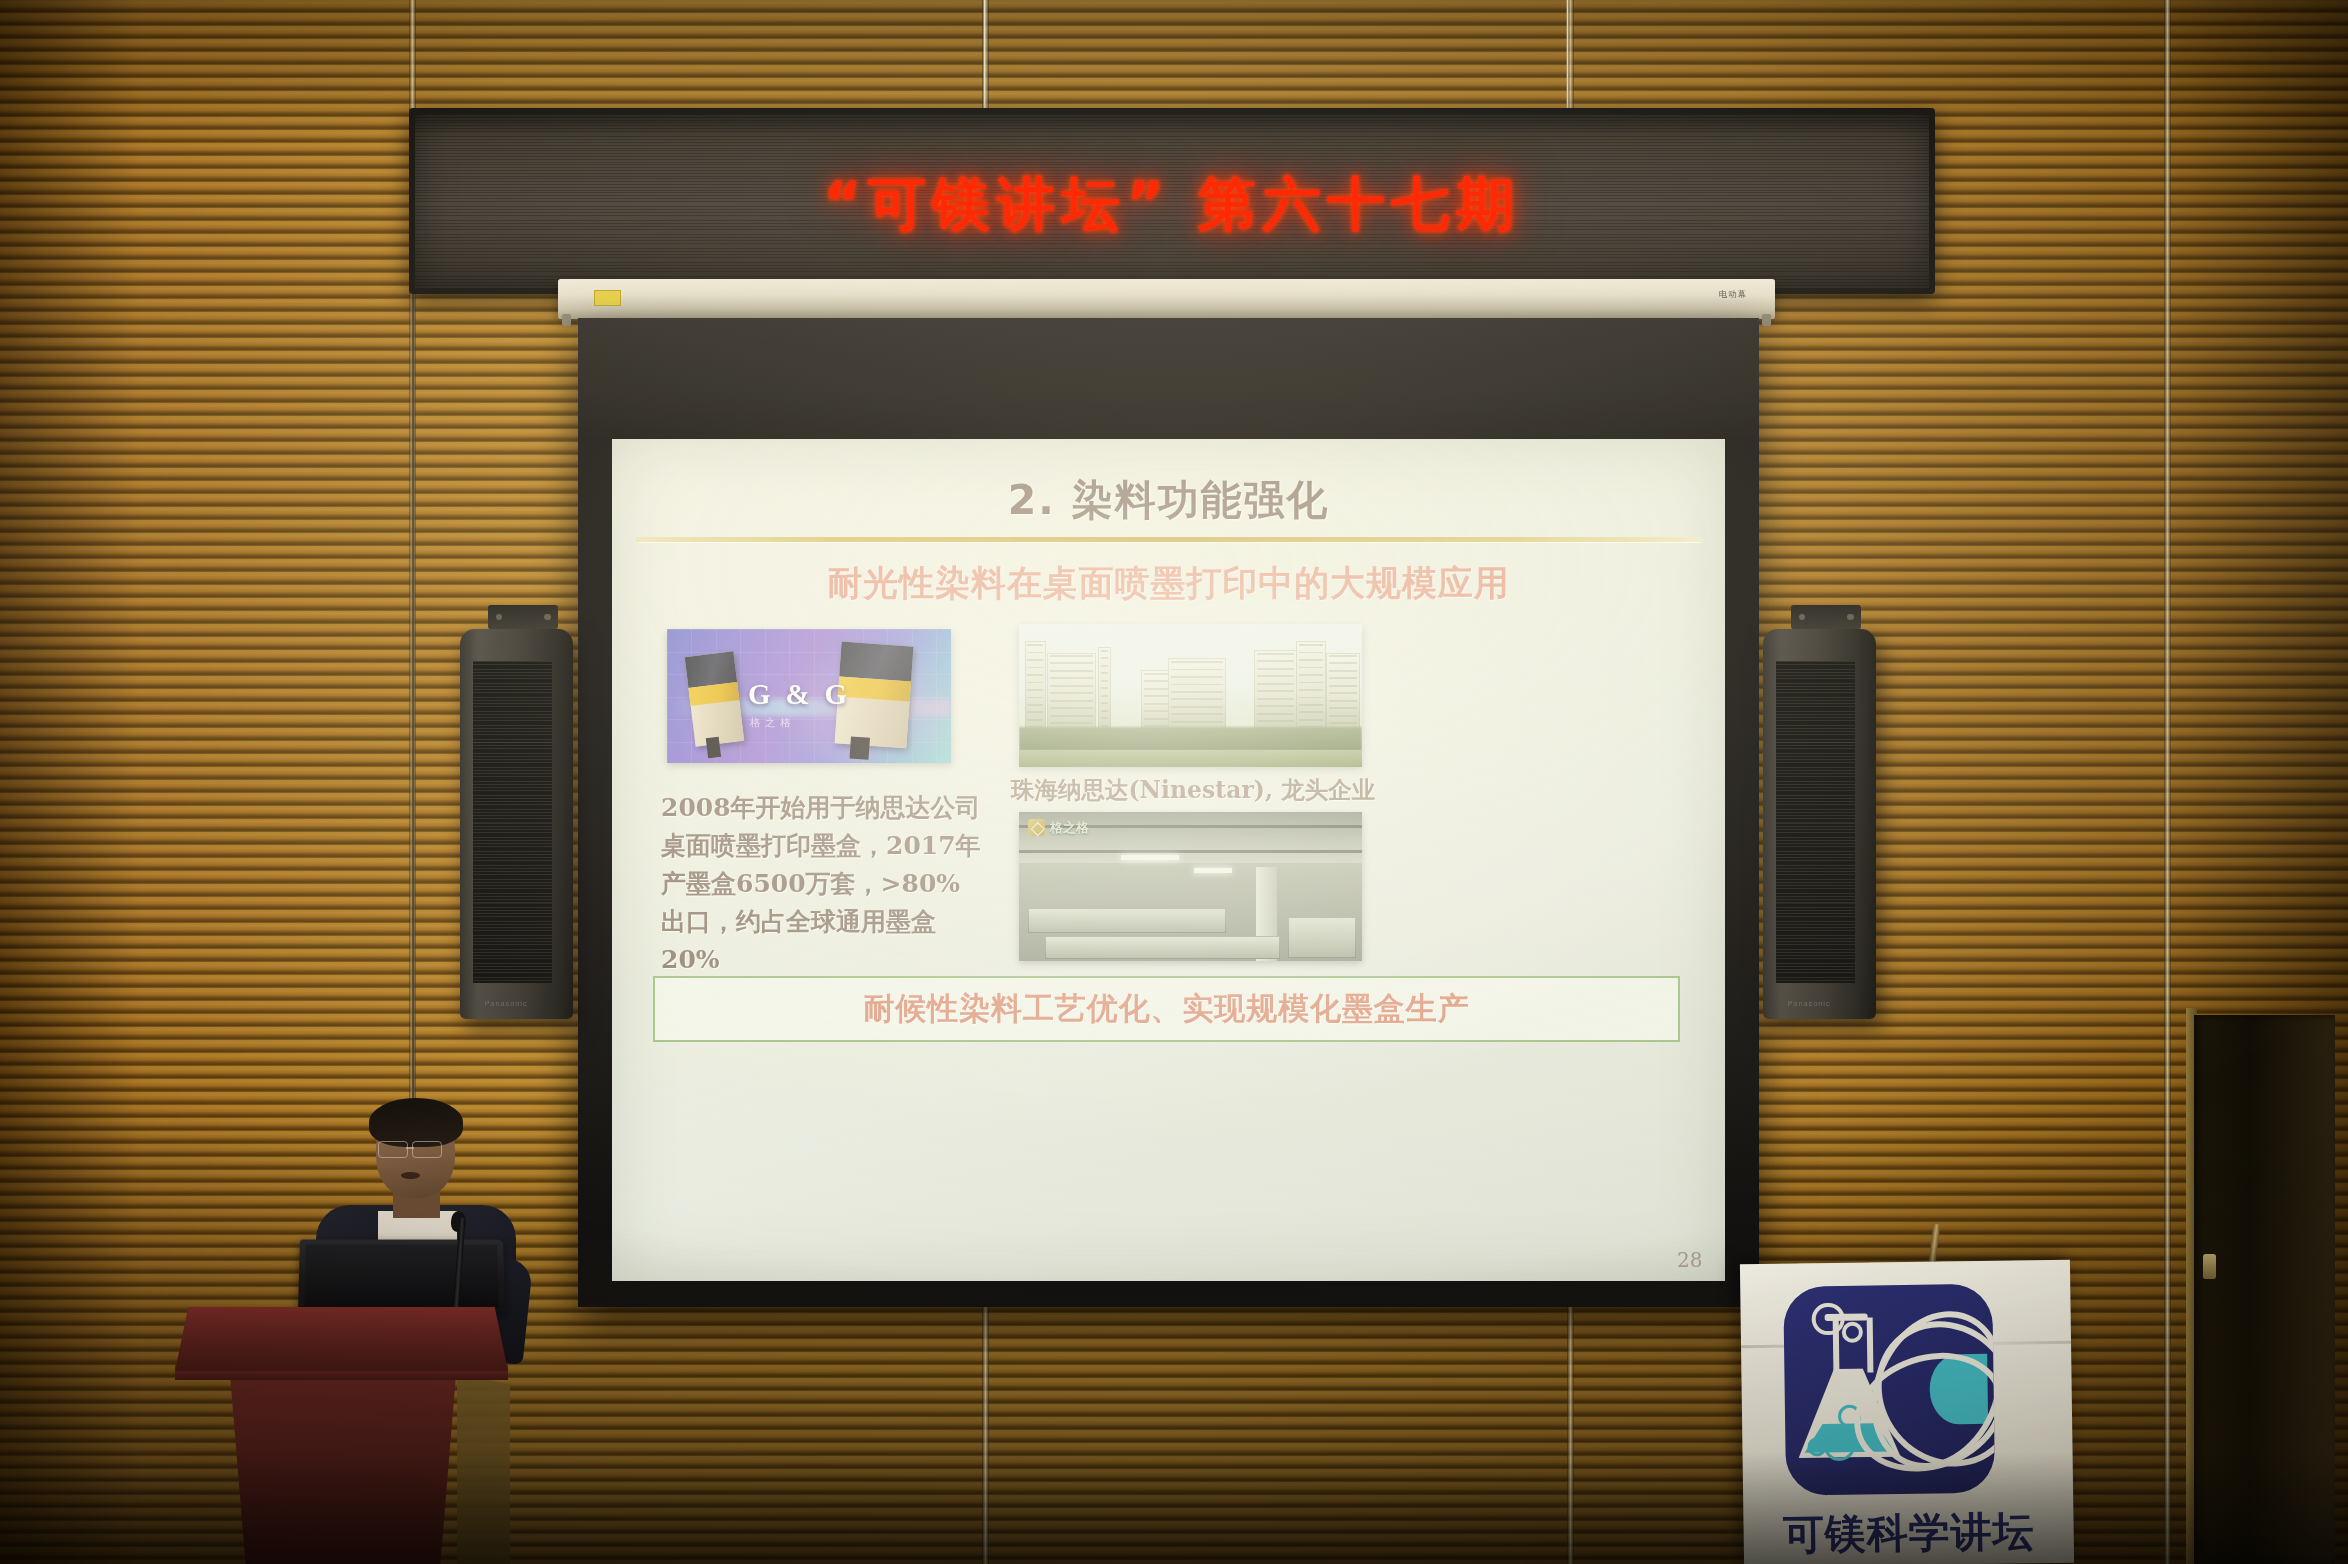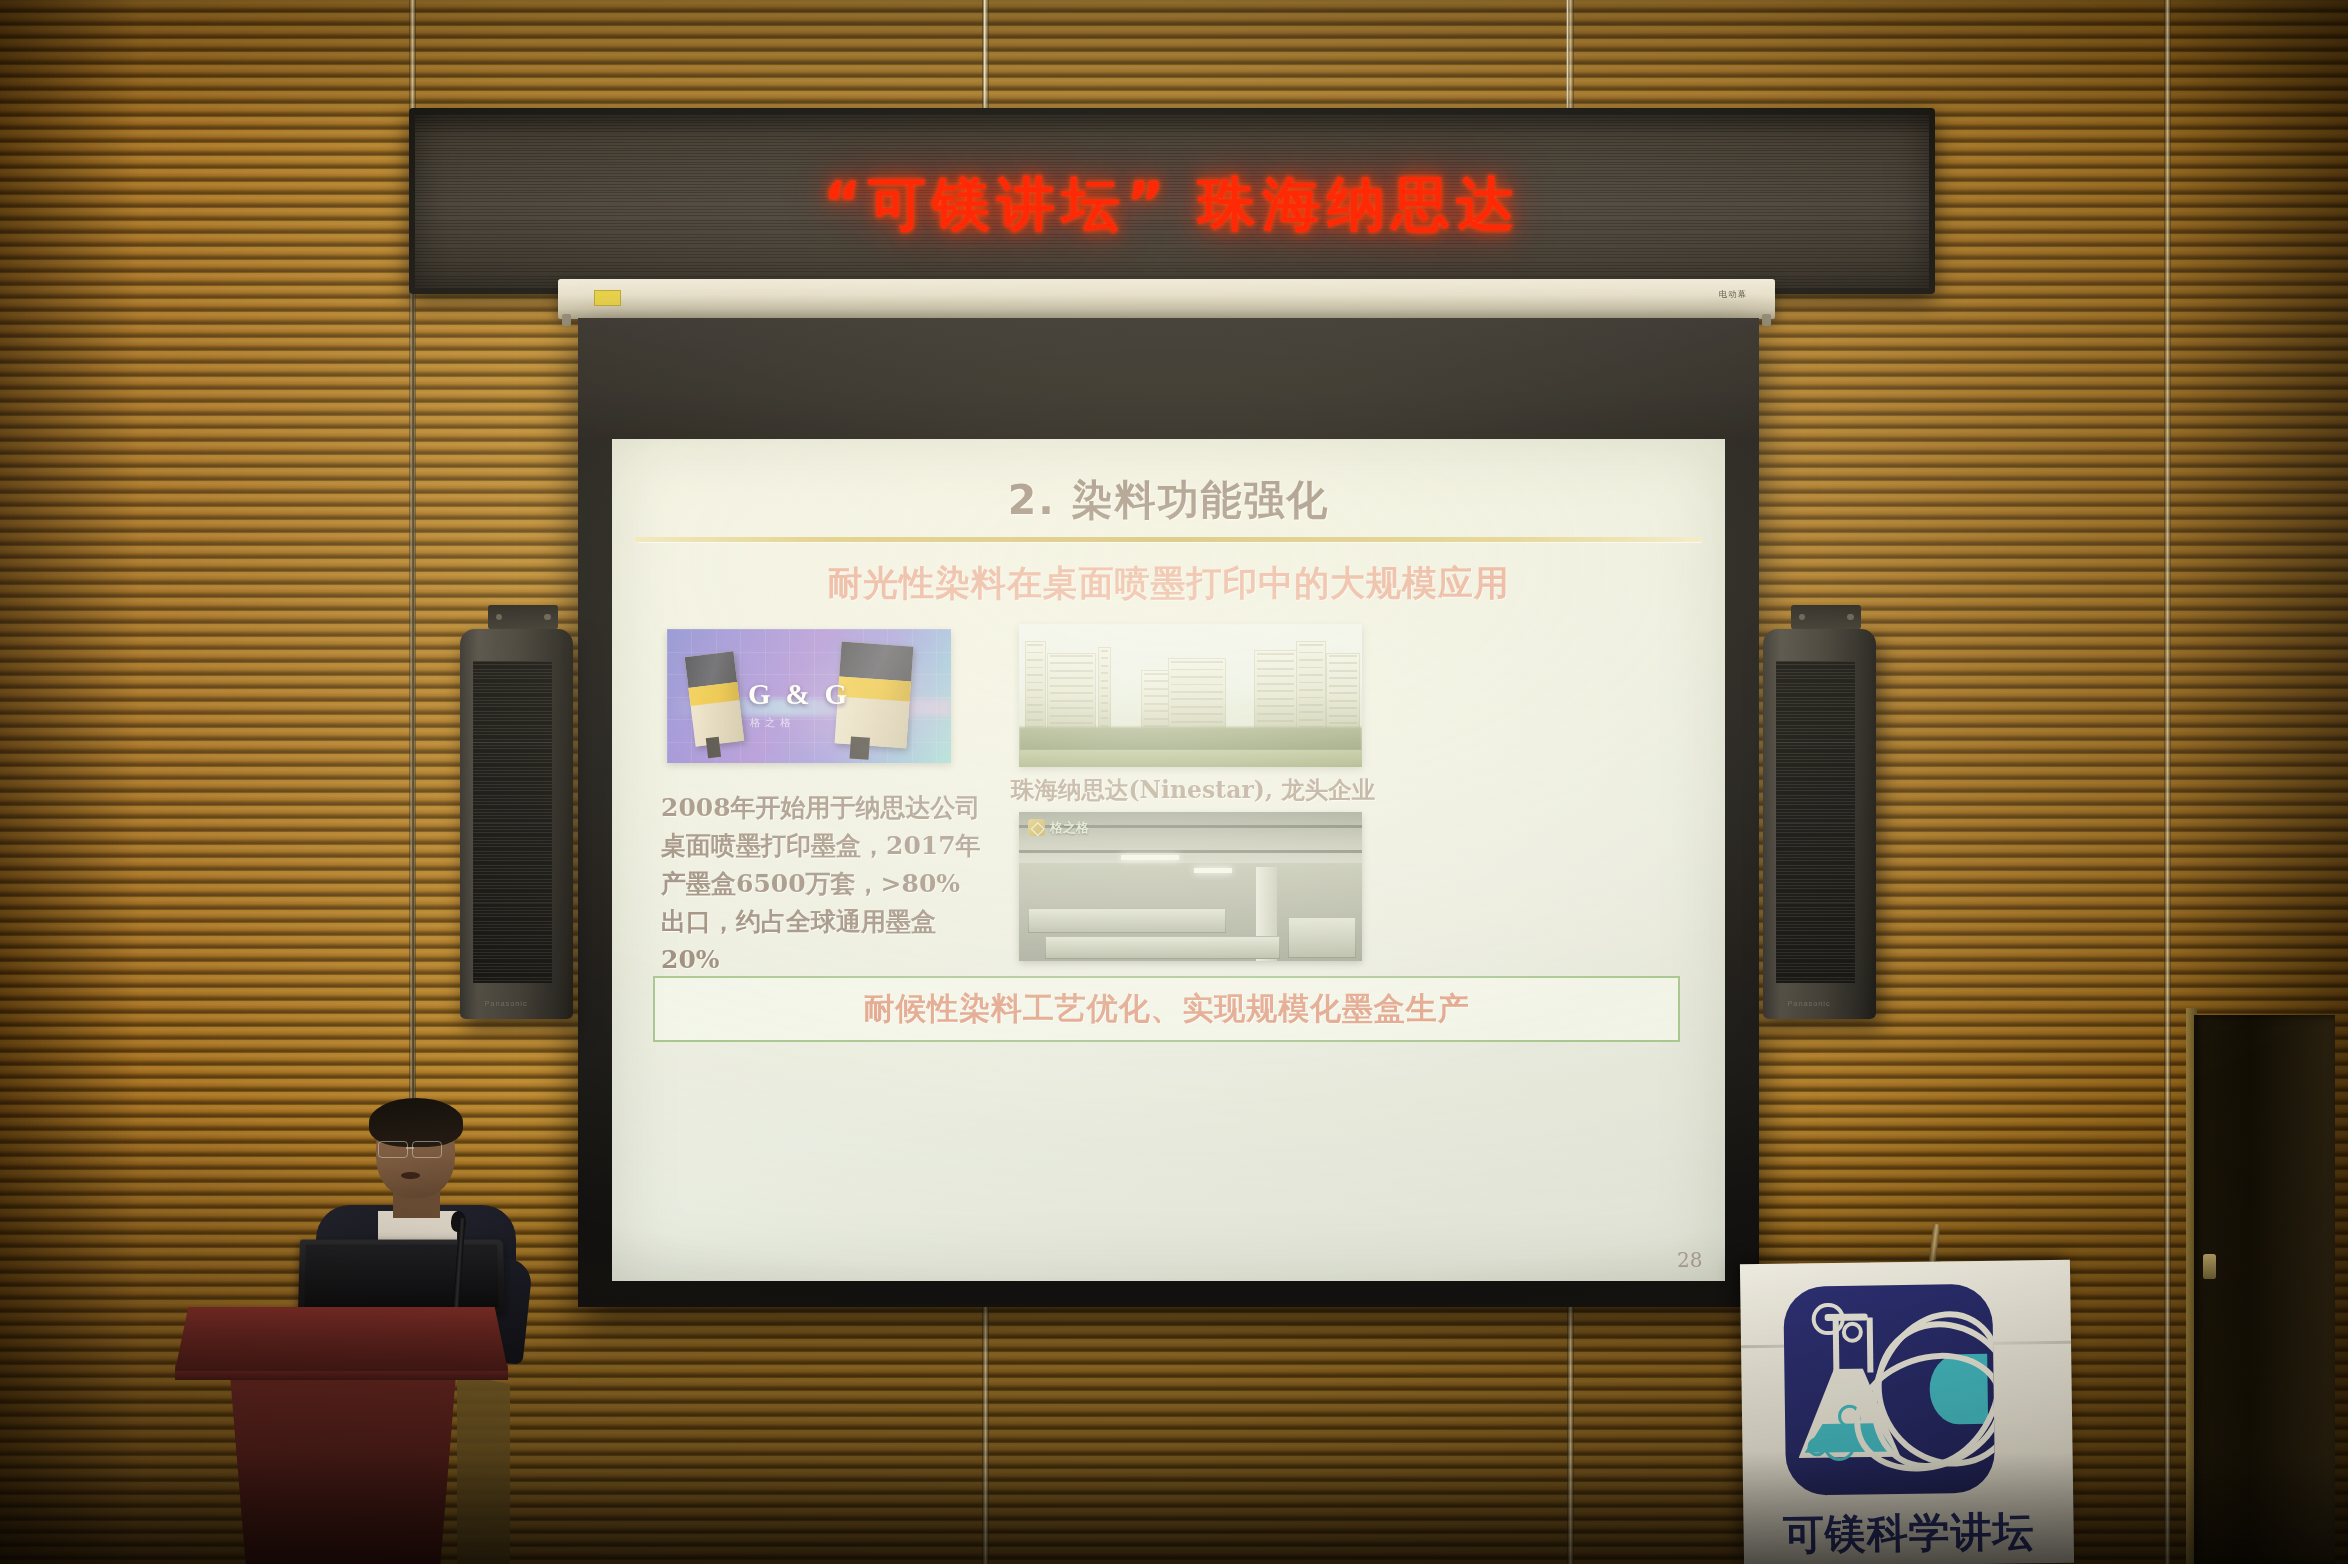--- a/index.html
+++ b/index.html
@@ -508,21 +508,21 @@
   <div class="wall-seam" style="left:409px;"></div>
   <div class="wall-seam" style="left:982px;"></div>
   <div class="wall-seam" style="left:1567px;"></div>
   <div class="wall-seam" style="left:2164px;"></div>
 
   <div class="wire" style="left:983px; height:111px;"></div>
   <div class="wire" style="left:1566px; height:111px;"></div>
   <div class="cable" style="left:411px; top:282px; height:1017px;"></div>
 
   <div class="led-banner">
-    <div class="led-text">“可镁讲坛” 珠海纳思达</div>
+    <div class="led-text">“可镁讲坛” 第六十七期</div>
   </div>
 
   <div class="screen-housing">
     <div class="housing-label"></div>
     <div class="housing-brand">电动幕</div>
     <div class="housing-end" style="left:3.8px;"></div>
     <div class="housing-end" style="right:3.8px;"></div>
   </div>
 
   <div class="screen-frame">

